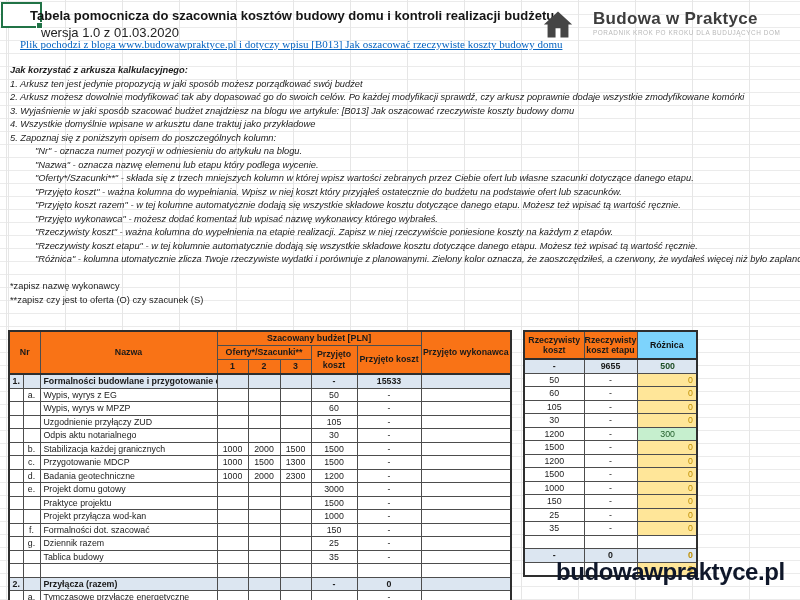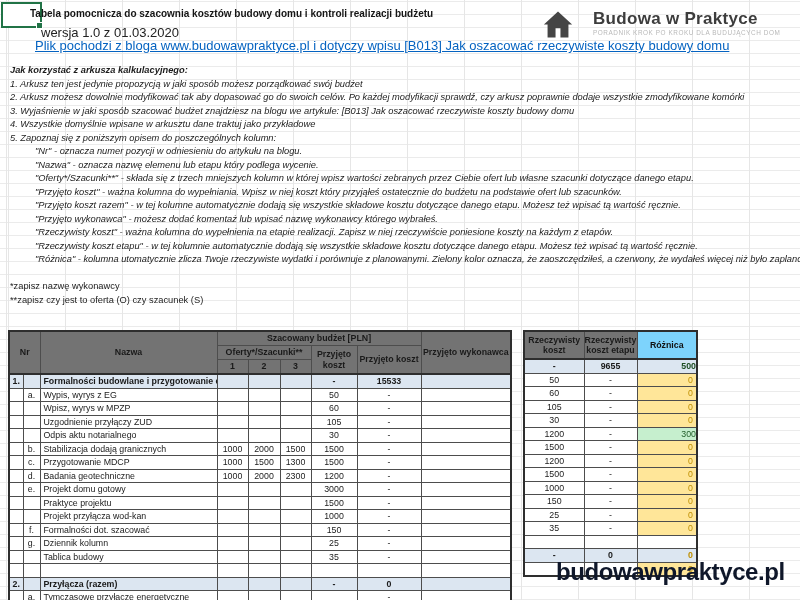--- a/index.html
+++ b/index.html
@@ -8,50 +8,50 @@
   body{position:relative;
     background-image:
       repeating-linear-gradient(90deg, #e6e6e6 0 1px, transparent 1px 57px),
       repeating-linear-gradient(0deg, #ebebeb 0 1px, transparent 1px 13px);
     background-position:8px 0;}
   .abs{position:absolute;}
   
   #sel{left:1px;top:2px;width:37px;height:22px;border:2px solid #217346;background:#fff;}
   #sel .handle{position:absolute;right:-3px;bottom:-3px;width:5px;height:5px;background:#217346;border:1px solid #fff;}
   
-  #title{left:30px;top:8px;font-size:10px;font-weight:bold;color:#151515;white-space:nowrap;}
+  #title{left:30px;top:8px;font-size:13px;font-weight:bold;color:#151515;white-space:nowrap;}
   #version{left:41px;top:25px;font-size:13px;color:#222;}
-  #blog-link{left:35px;top:38px;font-size:13px;color:#0563c1;text-decoration:underline;white-space:nowrap;cursor:pointer;}
+  #blog-link{left:20px;top:38px;font-size:11px;color:#0563c1;text-decoration:underline;white-space:nowrap;cursor:pointer;font-family:Liberation Serif, serif;}
   
   #brand{left:543px;top:9px;display:flex;align-items:flex-start;gap:20px;}
   #brand svg{width:30px;height:27px;fill:#454545;margin-top:2px;}
   #brand .bn{font-size:17px;font-weight:bold;color:#3d3d3d;letter-spacing:.3px;line-height:19px;}
   #brand .bt{font-size:6.4px;color:#b8b8b8;letter-spacing:.55px;margin-top:1px;}
   
   #instr{left:10px;top:64px;width:880px;font-size:9.3px;font-style:italic;color:#1c1c1c;line-height:13.5px;white-space:nowrap;}
   #instr .hd{font-weight:bold;}
   #instr .note{margin-left:25px;}
   #instr .foot{font-style:normal;}
   #instr .gap{height:13.5px;}
   
   table{border-collapse:collapse;table-layout:fixed;}
   #maintbl{left:8px;top:330px;width:502px;}
   #realtbl{left:523px;top:330px;width:173px;}
   td,th{border:1px solid #4d4d4d;padding:0;font-size:8.8px;line-height:10.5px;height:12.5px;
         text-align:center;vertical-align:middle;background:#fff;color:#1a1a1a;overflow:hidden;white-space:nowrap;}
-  th{background:#737373;font-weight:bold;}
+  th{background:#f97316;font-weight:bold;}
   table{border:2px solid #2e2e2e;}
   thead tr.h1 th, thead th{height:13px;}
   thead{border-bottom:2px solid #2e2e2e;}
   td.name{text-align:left;padding-left:3px;}
   tr.section td{background:#dce6f1;font-weight:bold;}
   tr.section{border-top:1.5px solid #2e2e2e;}
   th.rozh{background:#7dd3fc;color:#111;margin-top:44px;}
   td.y{background:#ffe699;color:#bf8f00;text-align:right;padding-right:3px;}
-  td.g{background:#c6efce;color:#24602c;text-align:right;padding-right:0;}
+  td.g{background:#c6efce;color:#24602c;text-align:right;padding-right:21px;}
   tr.section td.g{color:#1d4d23;}
   
   #wm{left:556px;top:558px;font-size:24px;font-weight:bold;color:#0f172a;letter-spacing:-0.4px;z-index:50;white-space:nowrap;}
 </style>
 </head>
 <body>
 
 <div id="sel" class="abs">
     <div class="handle"></div>
   </div>
@@ -146,21 +146,21 @@
         <td></td>
         <td></td>
         <td></td>
         <td>50</td>
         <td>-</td>
         <td></td>
       </tr>
       <tr>
         <td></td>
         <td></td>
-        <td class="name">Wpisz, wyrys w MPZP</td>
+        <td class="name">Wypis, wyrys w MPZP</td>
         <td></td>
         <td></td>
         <td></td>
         <td>60</td>
         <td>-</td>
         <td></td>
       </tr>
       <tr>
         <td></td>
         <td></td>
@@ -179,21 +179,21 @@
         <td></td>
         <td></td>
         <td></td>
         <td>30</td>
         <td>-</td>
         <td></td>
       </tr>
       <tr>
         <td></td>
         <td>b.</td>
-        <td class="name">Stabilizacja dodają granicznych</td>
+        <td class="name">Stabilizacja każdej granicznych</td>
         <td>1000</td>
         <td>2000</td>
         <td>1500</td>
         <td>1500</td>
         <td>-</td>
         <td></td>
       </tr>
       <tr>
         <td></td>
         <td>c.</td>
@@ -256,21 +256,21 @@
         <td></td>
         <td></td>
         <td></td>
         <td>150</td>
         <td>-</td>
         <td></td>
       </tr>
       <tr>
         <td></td>
         <td>g.</td>
-        <td class="name">Dziennik kolumn</td>
+        <td class="name">Dziennik razem</td>
         <td></td>
         <td></td>
         <td></td>
         <td>25</td>
         <td>-</td>
         <td></td>
       </tr>
       <tr>
         <td></td>
         <td></td>

